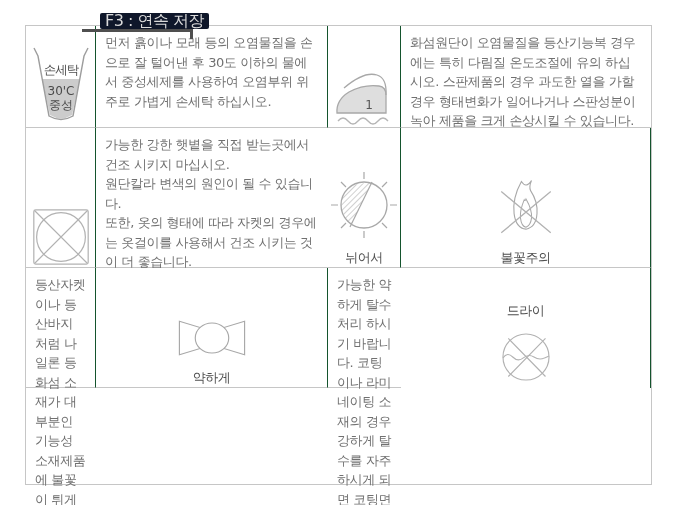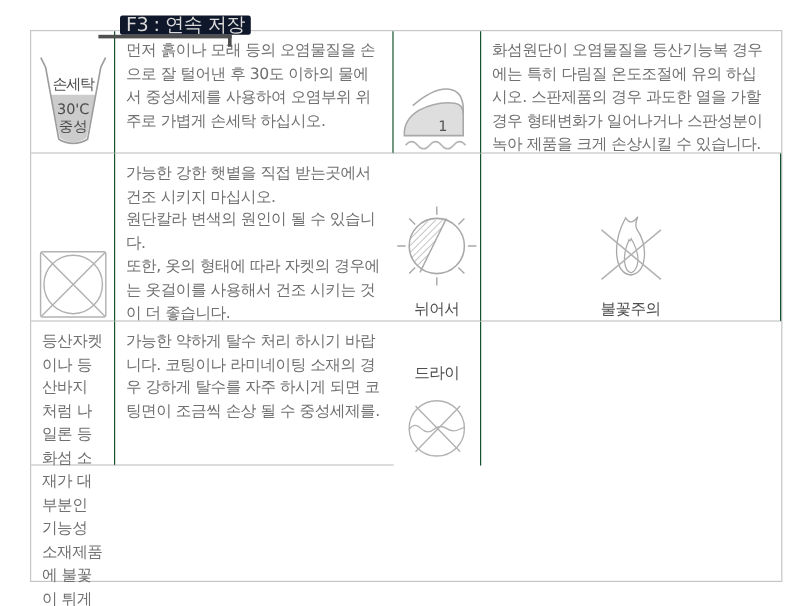--- a/index.html
+++ b/index.html
@@ -101,20 +101,28 @@
 
     <div class="cell sym">
       <svg width="66" height="68" viewBox="0 0 72 72">
         <path d="M31 6 Q21 24 23 41 Q25 57 36 58 Q47 56 48 41 Q49 28 41 16 Q39 12 42 5 Q36 14 31 6 Z" fill="none" stroke="#a8a8a8" stroke-width="1.2"></path>
         <path d="M34 26 Q29 38 30 46 Q31 55 36 56 Q41 54 42 46 Q43 37 36 25 Q35 28 34 26 Z" fill="none" stroke="#a8a8a8" stroke-width="1.1"></path>
         <path d="M9 17 L63 62 M63 17 L9 62" fill="none" stroke="#b2b2b2" stroke-width="1.4"></path>
       </svg>
       <div class="sym-label">불꽃주의</div>
     </div>
     <div class="cell txt">등산자켓이나 등산바지 처럼 나일론 등 화섬 소재가 대부분인 기능성 소재제품에 불꽃이 튀게 되면 피부에 심각한 손상을 입힐 수 있습니다. 화기사용시 혹은 동절기 모닥불 사용시 옷에 불꽃이 튀지 않도록 각별히 유의 하십시오.</div>
+    <div class="cell sym">
+      <svg width="74" height="50" viewBox="0 0 84 54">
+        <path d="M5 8 L38 18 L38 36 L5 46 Z" fill="#ffffff" stroke="#a8a8a8" stroke-width="1.3"></path>
+        <path d="M79 8 L46 18 L46 36 L79 46 Z" fill="#ffffff" stroke="#a8a8a8" stroke-width="1.3"></path>
+        <ellipse cx="42" cy="27" rx="19" ry="17" fill="#ffffff" stroke="#a8a8a8" stroke-width="1.3"></ellipse>
+      </svg>
+      <div class="sym-label">약하게</div>
+    </div>
     <div class="cell txt last-col">가능한 약하게 탈수 처리 하시기 바랍니다. 코팅이나 라미네이팅 소재의 경우 강하게 탈수를 자주 하시게 되면 코팅면이 조금씩 손상 될 수 중성세제를.</div>
 
     <div class="cell sym last-row">
       <div class="sym-label">드라이</div>
       <svg width="62" height="62" viewBox="0 0 70 70">
         <circle cx="35" cy="35" r="26" fill="none" stroke="#b2b2b2" stroke-width="1.3"></circle>
         <path d="M9 36 Q14 29 20 35 T32 36 T44 35 T56 36 L61 34" fill="none" stroke="#b2b2b2" stroke-width="1.2"></path>
         <path d="M15 14 L57 57 M57 14 L15 57" fill="none" stroke="#b2b2b2" stroke-width="1.3"></path>
       </svg>
     </div>

